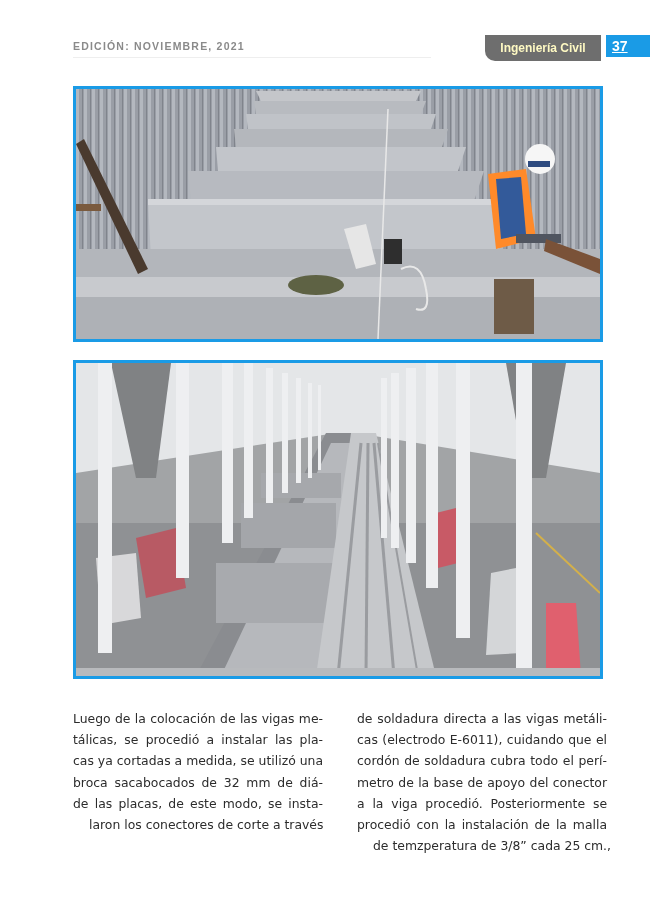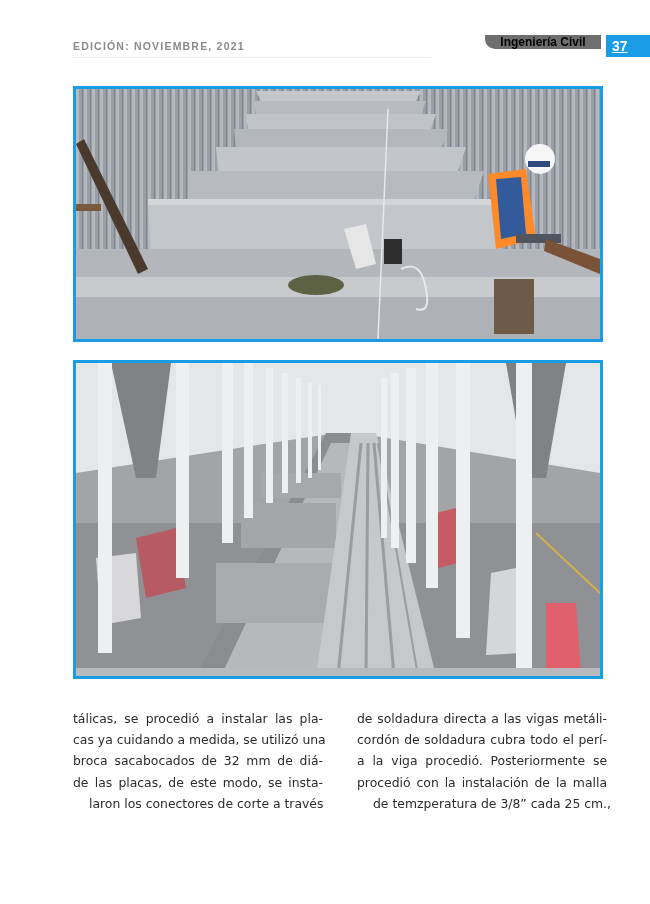--- a/index.html
+++ b/index.html
@@ -12,24 +12,24 @@
       position: absolute; left: 73px; top: 40px;
       font-family: "Liberation Sans", sans-serif;
       font-size: 10.5px; font-weight: bold; letter-spacing: 1.2px;
       color: #8a8a8a;
     }
     .edition-rule {
       position: absolute; left: 73px; top: 57px; width: 358px; height: 1px;
       background: #eeeeee;
     }
     .section-tab {
-      position: absolute; left: 485px; top: 35px; width: 116px; height: 14px;
+      position: absolute; left: 485px; top: 35px; width: 116px; height: 26px;
       border-bottom-left-radius: 10px;
       display: flex; align-items: center; justify-content: center;
-      color: #000000; font-family: "Liberation Sans", sans-serif;
+      color: #fef9c3; font-family: "Liberation Sans", sans-serif;
       font-size: 12px; font-weight: bold;
     }
     .page-num {
       position: absolute; left: 606px; top: 35px; width: 44px; height: 22px;
       display: flex; align-items: center; padding-left: 6px; box-sizing: border-box;
       color: #ffffff; font-family: "Liberation Sans", sans-serif;
       font-size: 14px; font-weight: bold; text-decoration: underline;
     }
     .photo {
       position: absolute; left: 73px; width: 530px; box-sizing: border-box;
@@ -148,26 +148,29 @@
     <rect x="380" y="0" width="14" height="275" fill="#eeeff1"></rect>
     <rect x="350" y="0" width="12" height="225" fill="#eeeff1"></rect>
     <rect x="330" y="5" width="10" height="195" fill="#eeeff1"></rect>
     <rect x="315" y="10" width="8" height="175" fill="#eeeff1"></rect>
     <rect x="305" y="15" width="6" height="160" fill="#eeeff1"></rect>
     <rect x="0" y="305" width="524" height="8" fill="#b8babd"></rect>
   </svg>
 </div>
 
 <div class="col col-left" style="color: rgb(44, 44, 44);">
+  <span class="line">Luego de la colocación de las vigas me-</span>
   <span class="line">tálicas, se procedió a instalar las pla-</span>
-  <span class="line">cas ya cuidando a medida, se utilizó una</span>
+  <span class="line">cas ya cortadas a medida, se utilizó una</span>
   <span class="line">broca sacabocados de 32 mm de diá-</span>
   <span class="line">de las placas, de este modo, se insta-</span>
   <span class="line last">laron los conectores de corte a través</span>
 </div>
 
 <div class="col col-right" style="color: rgb(44, 44, 44);">
   <span class="line">de soldadura directa a las vigas metáli-</span>
+  <span class="line">cas (electrodo E-6011), cuidando que el</span>
   <span class="line">cordón de soldadura cubra todo el perí-</span>
+  <span class="line">metro de la base de apoyo del conector</span>
   <span class="line">a la viga procedió. Posteriormente se</span>
   <span class="line">procedió con la instalación de la malla</span>
   <span class="line last">de temzperatura de 3/8” cada 25 cm.,</span>
 </div>
 
 </body></html>

